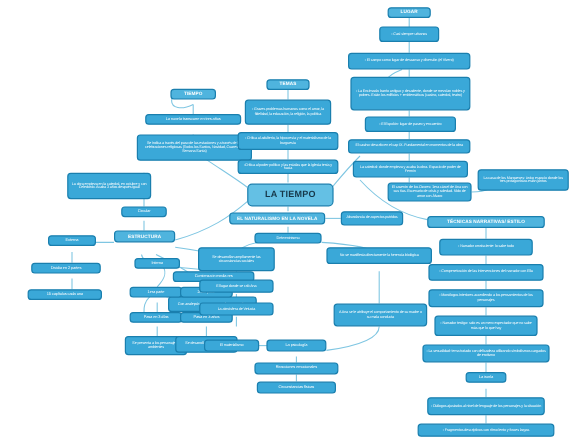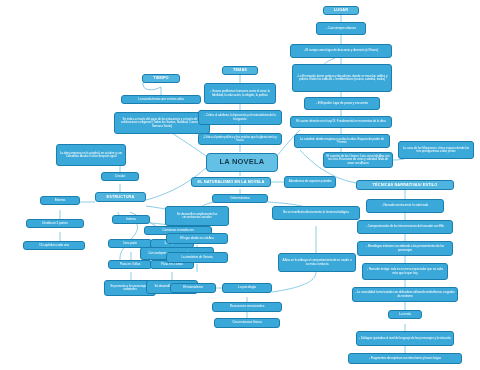--- a/index.html
+++ b/index.html
@@ -135,21 +135,21 @@
       <path d="M134,220 C140,226 138,232 131,239"></path>
       <path d="M131,252 L131,260"></path>
       <path d="M131,272 L131,280"></path>
       <path d="M172,252 L172,260"></path>
       <path d="M172,272 L172,280"></path>
       <path d="M125,247 C120,252 120,256 120,260"></path>
       <path d="M138,247 C160,252 168,256 172,260"></path>
     </g>
   </svg>
 
-  <div class="node root" style="left:206px; top:153px; width:72px; height:19px;">LA NOVELA</div>
+  <div class="node root" style="left:206px; top:153px; width:72px; height:19px;">LA TIEMPO</div>
 
   <div class="node title-node hdr" style="left:142px; top:74px; width:38px; height:9px;">TIEMPO</div>
   <div class="node t2" style="left:121px; top:95px; width:80px; height:9px;">La novela transcurre en tres años</div>
   <div class="node t3" style="left:114px; top:112px; width:96px; height:22px;">Se indica a través del paso de las estaciones y a través de las celebraciones religiosas (Todos los Santos, Navidad, Cuaresma, Semana Santa)</div>
 
   <div class="node title-node hdr" style="left:222px; top:66px; width:36px; height:9px;">TEMAS</div>
   <div class="node t3" style="left:204px; top:83px; width:72px; height:21px;">- Graves problemas humanos como el amor, la fidelidad, la educación, la religión, la política</div>
   <div class="node t3" style="left:198px; top:110px; width:84px; height:15px;">- Crítica al adulterio, la hipocresía y el materialismo de la burguesía</div>
   <div class="node t3" style="left:198px; top:133px; width:84px; height:12px;">-Crítica al poder político y las estafas que la iglesia tenía y hacía</div>
 

